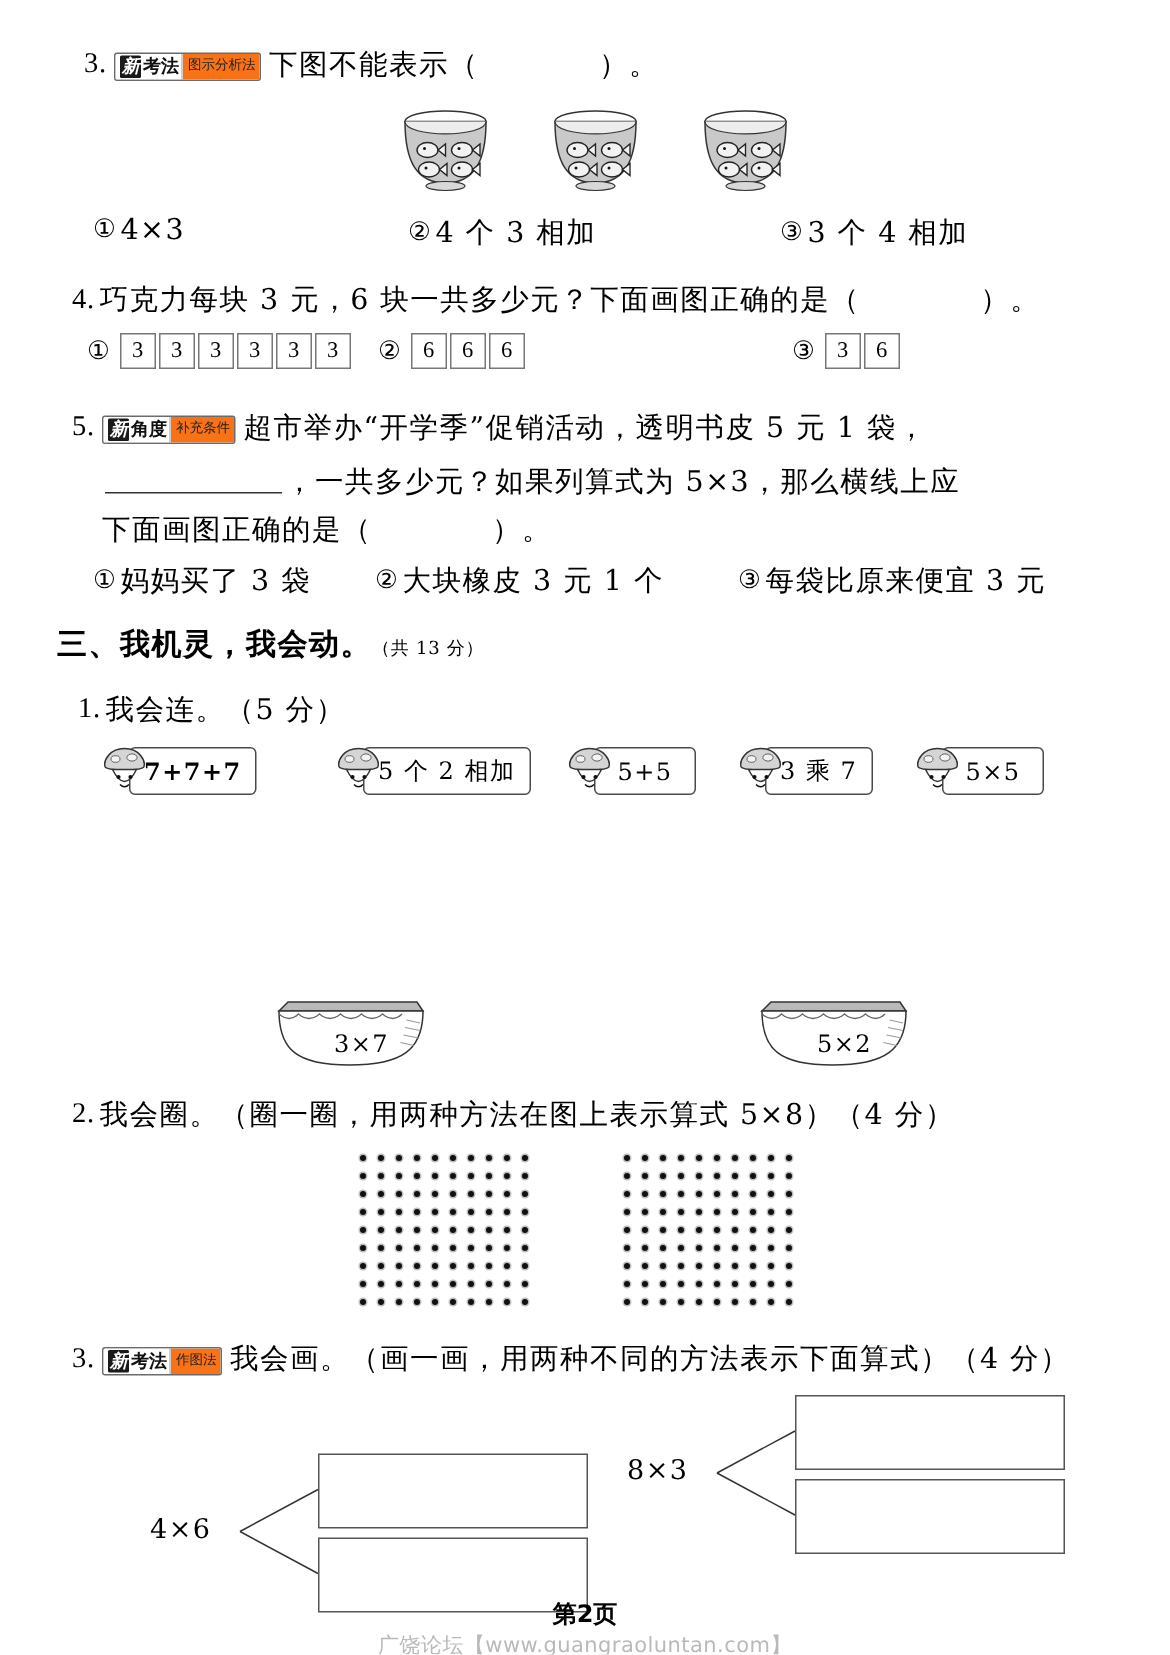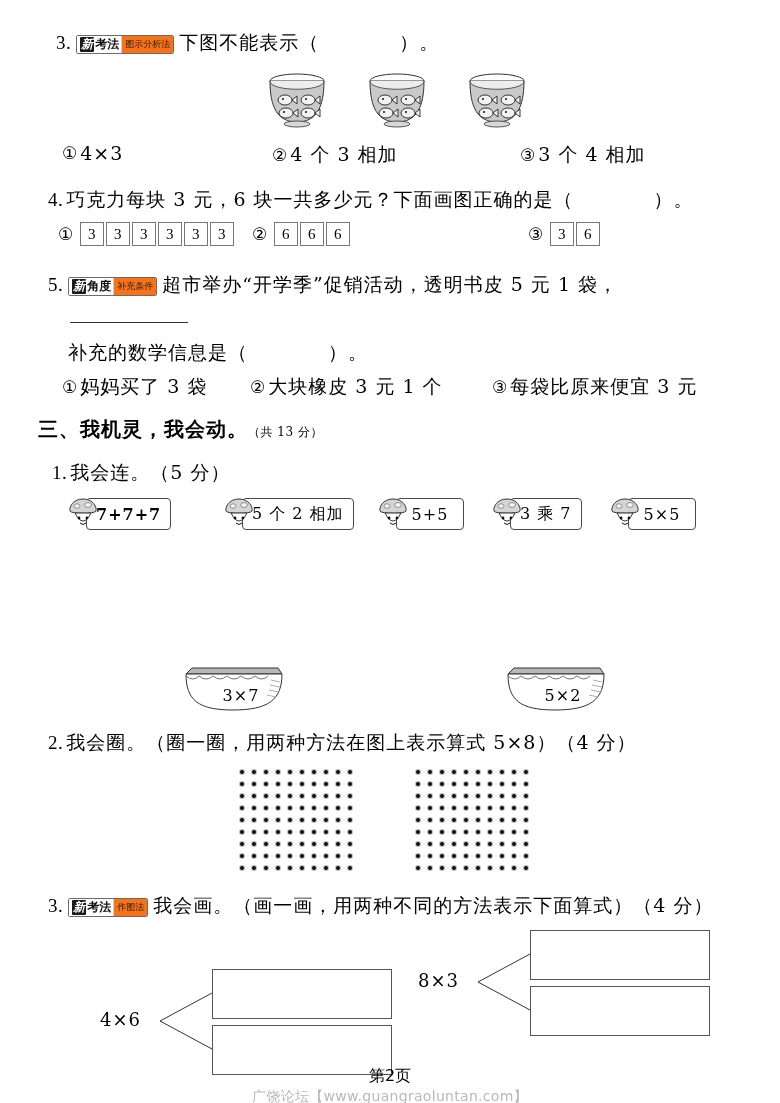--- a/index.html
+++ b/index.html
@@ -221,21 +221,21 @@
     border: 1px solid #555;
     background: #fff;
   }
 
   
   .footer-page {
     position: absolute;
     left: 0; right: 0;
     text-align: center;
     font-family: "DejaVu Sans", sans-serif;
-    font-weight: normal;
+    font-weight: bold;
     font-size: 16px;
   }
   .footer-mark {
     position: absolute;
     left: 0; right: 0;
     text-align: center;
     font-size: 14px;
     color: #b9b9b9;
     font-family: "DejaVu Sans", sans-serif;
     letter-spacing: .3px;
@@ -380,24 +380,25 @@
           <span class="inv">新</span>
           <span>角度</span>
         </span>
       <span class="b-sub">补充条件</span>
     </span>
     <span class="ztext">超市举办“开学季”促销活动，透明书皮 5 元 1 袋，</span>
   </div>
 
   <div class="qrow" style="left:68px; top:308px;">
     <span class="blank-line"></span>
+    <span class="ztext">，一共多少元？如果列算式为 5×3，那么横线上应</span>
   </div>
 
   <div class="qrow" style="left:68px; top:340px;">
-    <span class="ztext">补充的数学信息是（　　　　）。</span>
+    <span class="ztext">下面画图正确的是（　　　　）。</span>
   </div>
 
   <div class="opt" style="left:62px; top:374px;">
     <span class="circled">①</span>
     <span>妈妈买了 3 袋</span>
   </div>
   <div class="opt" style="left:250px; top:374px;">
     <span class="circled">②</span>
     <span>大块橡皮 3 元 1 个</span>
   </div>

